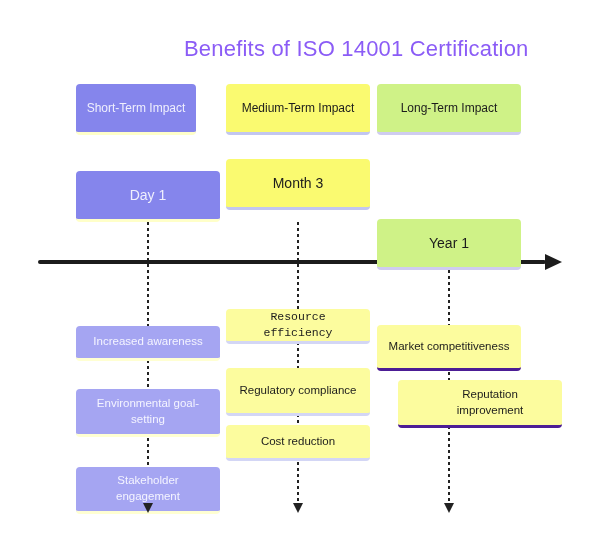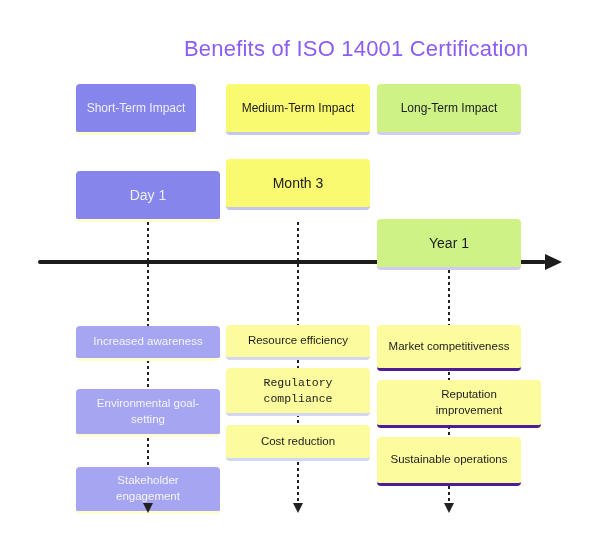--- a/index.html
+++ b/index.html
@@ -84,37 +84,34 @@
   <div class="box benefit c1-light" style="left:76px; top:326px; height:32px;text-align:center;">
     <span>Increased awareness</span>
   </div>
   <div class="box benefit c1-light" style="left:76px; top:389px; height:45px;">
     <span>Environmental goal-setting</span>
   </div>
   <div class="box benefit c1-light" style="left:76px; top:426px; height:44px;margin-top:41px;">
     <span>Stakeholder engagement</span>
   </div>
 
-  <div class="box benefit c2-light" style="left:226px; top:325px; height:32px;">
+  <div class="box benefit c2-light" style="left:226px; top:309px; height:32px;font-family:Liberation Mono, monospace;">
     <span>Resource efficiency</span>
   </div>
-  <div class="box benefit c2-light" style="left:226px; top:368px; height:45px;font-family:Liberation Mono, monospace;">
+  <div class="box benefit c2-light" style="left:226px; top:368px; height:45px;">
     <span>Regulatory compliance</span>
   </div>
   <div class="box benefit c2-light" style="left:226px; top:425px; height:33px;">
     <span>Cost reduction</span>
   </div>
 
   <div class="box benefit c3-light" style="left:377px; top:325px; height:43px;">
     <span>Market competitiveness</span>
   </div>
-  <div class="box benefit c3-light" style="left:377px; top:380px; height:45px;padding-left:30px;">
+  <div class="box benefit c3-light" style="left:398px; top:380px; height:45px;padding-left:30px;">
     <span>Reputation improvement</span>
-  </div>
-  <div class="box benefit c3-light" style="left:377px; top:437px; height:46px;">
-    <span>Sustainable operations</span>
   </div>
 
   <div class="down-arrow" style="left:143px;"></div>
   <div class="down-arrow" style="left:293px;"></div>
   <div class="down-arrow" style="left:444px;"></div>
 
 </div>
 
 </body></html>

